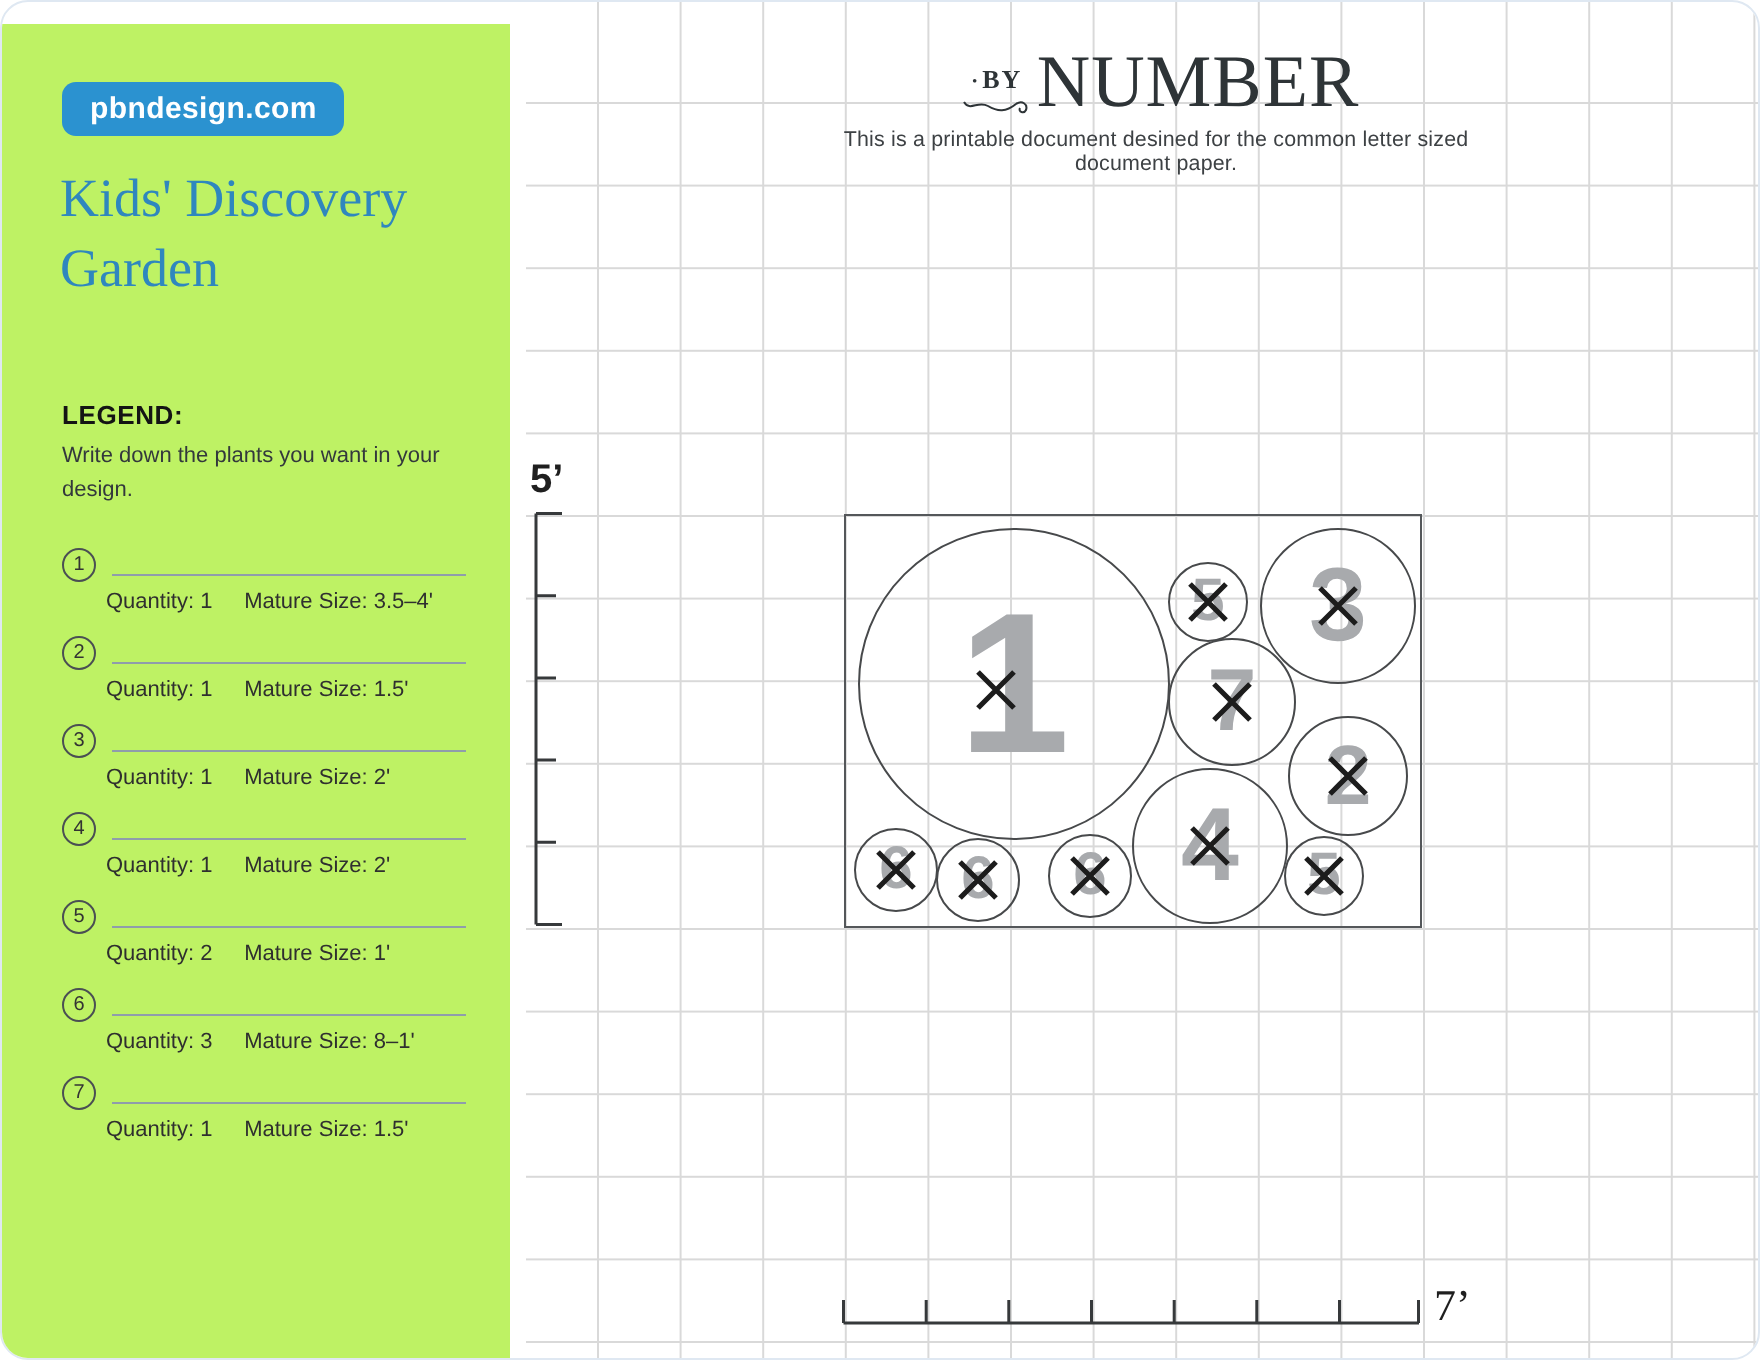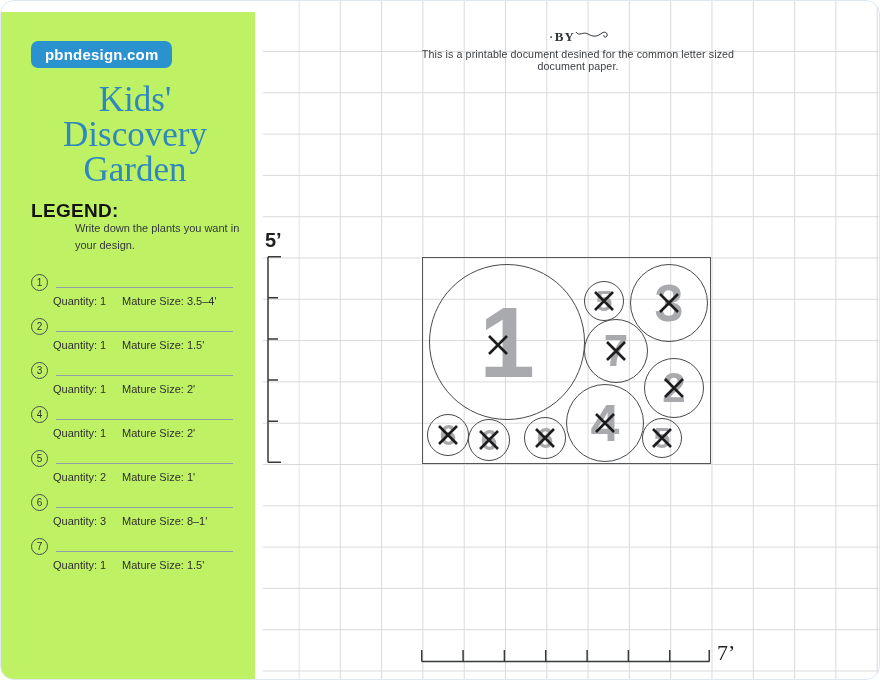--- a/index.html
+++ b/index.html
@@ -10,42 +10,42 @@
   }
   
   .sidebar{position:absolute;left:0;top:11px;width:254px;height:100%;background:#bef264;}
   .badge{
     position:absolute;left:30px;top:29px;height:27px;line-height:27px;
     background:#2b92d0;color:#ffffff;font-size:15px;font-weight:bold;
     padding:0 14px;border-radius:7px;letter-spacing:.2px;cursor:pointer;
   }
   .side-title{
     position:absolute;left:29px;top:70px;width:210px;
-    font-family:"Liberation Serif",serif;font-size:35px;line-height:35px;
-    color:#2f87be;font-weight:500;text-align:center;
-  }
-  .legend-head{position:absolute;left:30px;top:188px;font-size:19px;font-weight:bold;color:#141414;letter-spacing:.3px;}
-  .legend-desc{position:absolute;left:30px;top:208px;font-size:11px;line-height:17px;color:#33383c;margin-left:44px;}
+    font-family:"Liberation Serif",serif;font-size:27px;line-height:35px;
+    color:#2f87be;font-weight:500;
+  }
+  .legend-head{position:absolute;left:30px;top:188px;font-size:13px;font-weight:bold;color:#141414;letter-spacing:.3px;}
+  .legend-desc{position:absolute;left:30px;top:208px;font-size:11px;line-height:17px;color:#33383c;}
   .items{position:absolute;left:30px;top:262px;width:202px;}
   .item{height:44px;}
   .item .row1{display:flex;align-items:flex-start;}
   .num-circle{
     width:15px;height:15px;border:1px solid #4a4f53;border-radius:50%;
     font-size:10px;color:#333;display:flex;align-items:center;justify-content:center;flex:none;
   }
   .write-line{flex:1;margin-left:8px;height:13px;border-bottom:1px solid #8f9dab;}
   .item .row2{margin:4px 0 0 22px;font-size:11px;color:#2f2f2f;}
   .q{display:inline-block;width:66px;}
   
   .gridarea{position:absolute;left:254px;top:0;width:626px;height:680px;}
   
   .header{position:absolute;left:407px;top:22px;width:340px;text-align:center;}
   .title-row{display:flex;align-items:center;justify-content:center;color:#2e3437;}
   .title-word{font-family:"Liberation Serif",serif;font-size:37px;line-height:38px;letter-spacing:.5px;}
-  .by-wrap{display:flex;flex-direction:row;margin:6px 3px 0 5px;}
+  .by-wrap{display:flex;flex-direction:column;margin:6px 3px 0 5px;}
   .by-text{font-family:"Liberation Serif",serif;font-size:13px;font-weight:bold;letter-spacing:1px;color:#2e3437;}
   .by-text .dot{font-size:11px;margin-right:1px;}
   .subtitle{margin-top:3px;font-size:10.7px;color:#3d4144;letter-spacing:.1px;}
   
   .plot{
     position:absolute;left:421px;top:256px;width:289px;height:207px;
     border:1.5px solid #54575a;box-sizing:border-box;
   }
   .plant-circle{
     position:absolute;border:1.3px solid #47494b;border-radius:50%;box-sizing:border-box;
@@ -163,20 +163,21 @@
   </div>
 
   <div class="header">
     <div class="title-row">
       <span class="by-wrap">
         <span class="by-text"><span class="dot">·</span><span>BY</span></span>
         <svg width="34" height="10" viewBox="0 0 34 10">
           <path d="M1,3 C4,8 8,2 13,5 S22,8 27,4 C30,2 33,4 32,7 C31,9 28,8 29,6" fill="none" stroke="#2e3437" stroke-width="1"></path>
         </svg>
       </span>
+      <span class="title-word">NUMBER</span>
     </div>
     <div class="subtitle">This is a printable document desined for the common letter sized document paper.</div>
   </div>
 
   <div class="plot">
     <div class="plant-circle c0" style="left: 6px; top: 6px; height: 156px; width: 156px; font-size: 100px;">
       <span>1</span>
       <svg class="xmark" width="23" height="23" viewBox="0 0 23 23">
           <path d="M2.5,2.5 L20.5,20.5 M20.5,2.5 L2.5,20.5" stroke="#1c1c1c" stroke-width="2.6" fill="none"></path>
         </svg>

